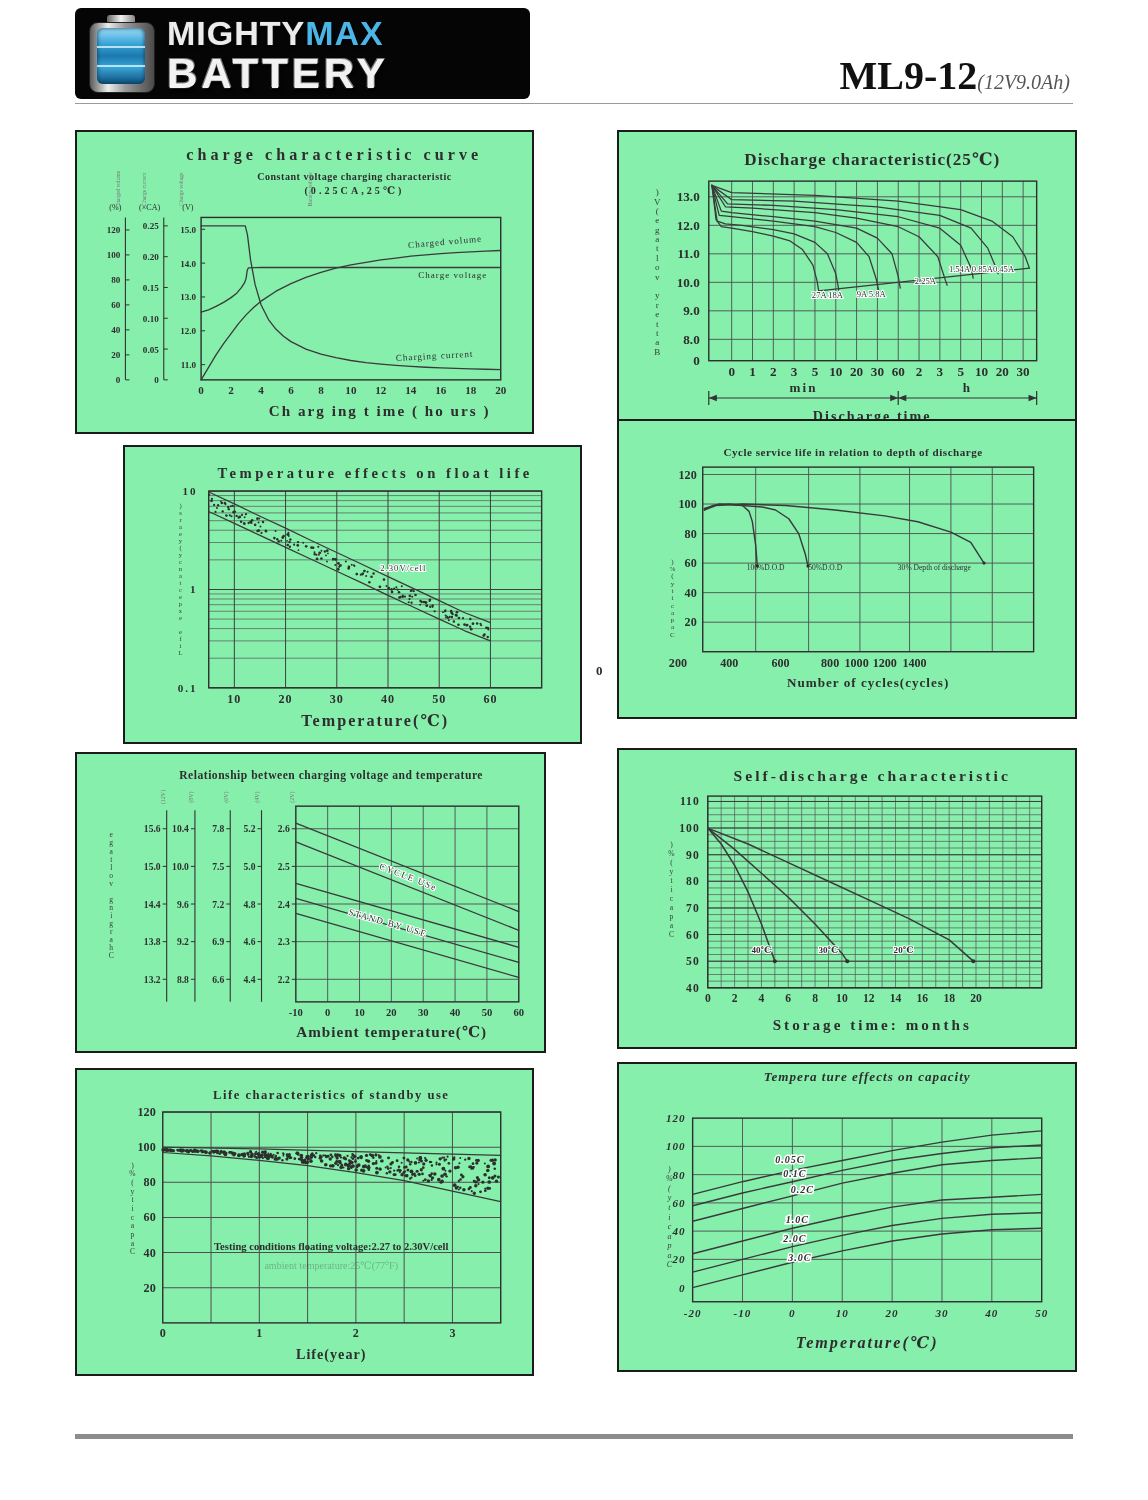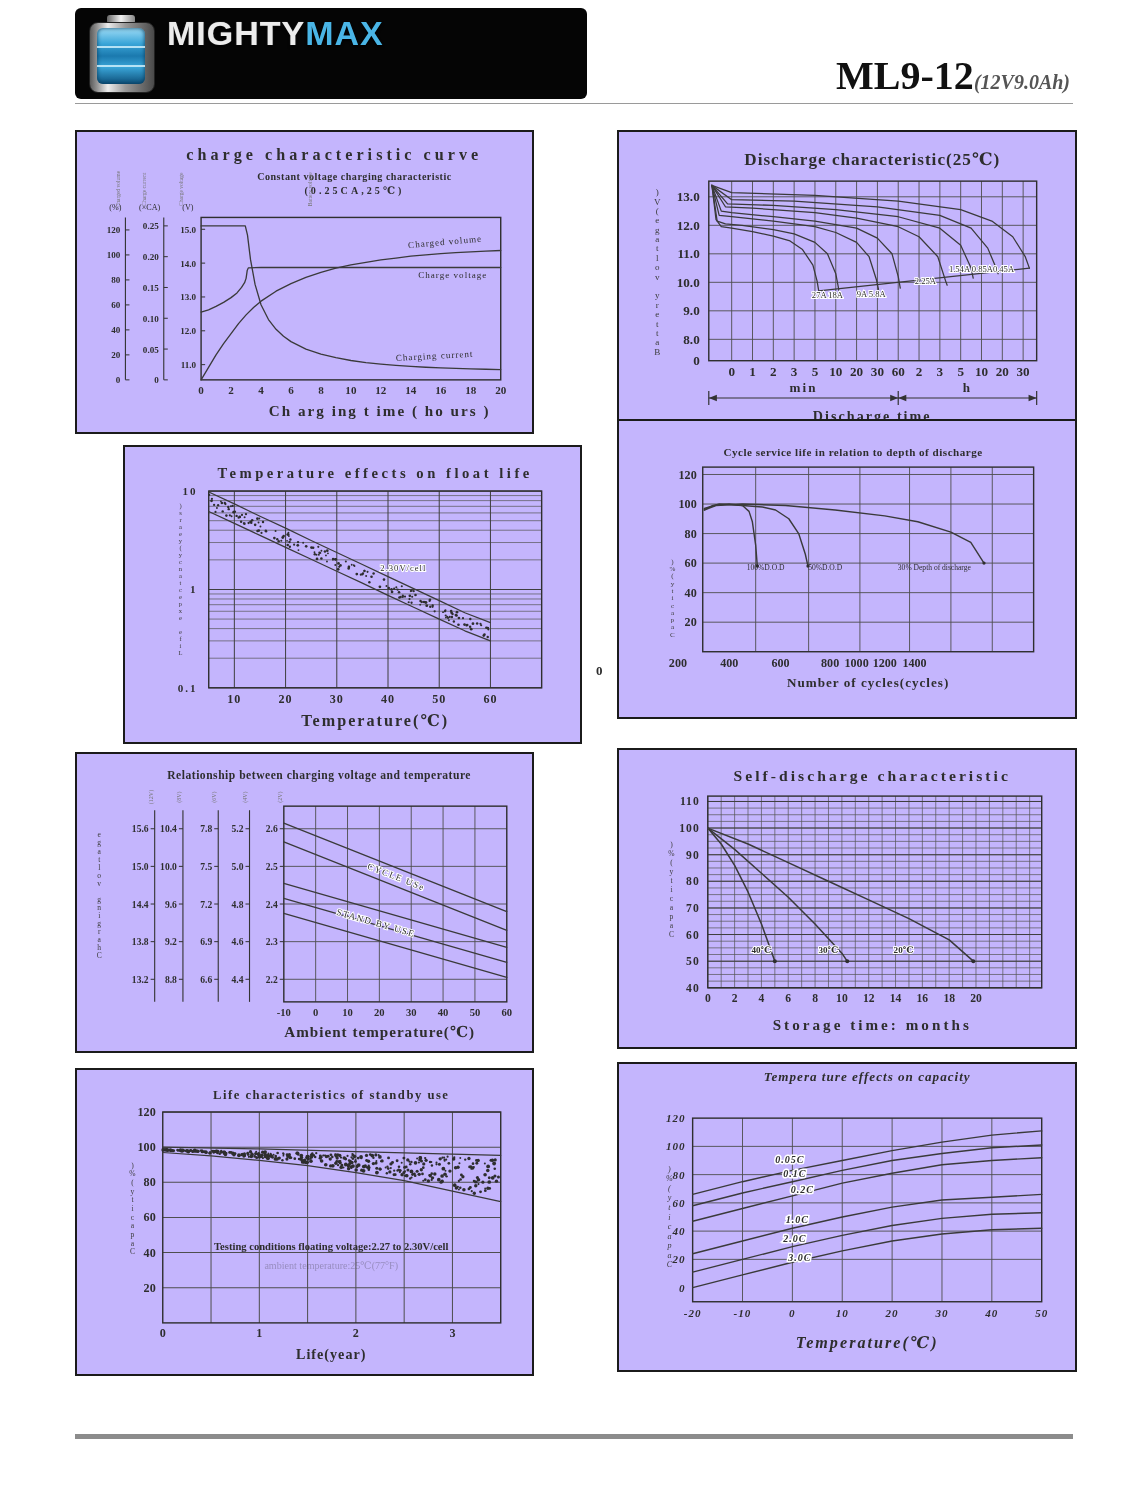--- a/index.html
+++ b/index.html
@@ -1,51 +1,52 @@
 <!DOCTYPE html>
 <html><head>
 <meta charset="utf-8">
 <style>
   html,body{margin:0;padding:0;background:#fff;}
   body{position:relative;width:1148px;height:1500px;font-family:"Liberation Sans",sans-serif;overflow:hidden;}
-  .panel{position:absolute;background:#c4b5fd;border:2px solid #1b1b1b;}
+  .panel{position:absolute;background:#86efac;border:2px solid #1b1b1b;}
   .panel svg{display:block;width:100%;height:100%;}
   
-  .logo{position:absolute;left:75px;top:8px;width:512px;height:91px;background:#050505;border-radius:6px;}
+  .logo{position:absolute;left:75px;top:8px;width:455px;height:91px;background:#050505;border-radius:6px;}
   .batt{position:absolute;left:14px;top:7px;width:64px;height:76px;}
   .batt .cap{position:absolute;left:18px;top:0;width:28px;height:9px;border-radius:3px;background:linear-gradient(90deg,#666,#f2f2f2,#888);}
   .batt .shell{position:absolute;left:0;top:7px;width:64px;height:69px;border-radius:9px;background:linear-gradient(90deg,#5a5a5a,#ececec 28%,#9a9a9a 55%,#4a4a4a);border:1px solid #222;}
   .batt .glass{position:absolute;left:8px;top:13px;width:48px;height:56px;border-radius:6px;background:linear-gradient(180deg,#9fdcf6 0%,#3aa5d8 28%,#1b79ae 50%,#3aa5d8 70%,#0d4f79 100%);box-shadow:inset 0 0 4px #063a5a;}
   .batt .seg{position:absolute;left:8px;width:48px;height:2px;background:#cdeefb;opacity:.85;}
   .logo-text{position:absolute;left:92px;top:6px;}
   .lt1{font-weight:bold;font-size:34px;letter-spacing:1px;line-height:38px;white-space:nowrap;}
   .lt1 .w1{color:#ececec;text-shadow:0 2px 3px #000,0 0 1px #999;}
   .lt1 .w2{color:#4ab5e6;text-shadow:0 2px 3px #000;}
   .lt2{font-weight:bold;font-size:42px;letter-spacing:4px;line-height:44px;color:#f2f2f2;white-space:nowrap;
        text-shadow:-1px -1px 0 #777,1px -1px 0 #777,-1px 1px 0 #1a1a1a,2px 3px 3px #000;}
   .head-title{position:absolute;right:78px;top:52px;white-space:nowrap;}
   .model{font-family:"Liberation Serif",serif;font-weight:bold;font-size:40px;color:#111;text-align:right;}
-  .spec{font-family:"Liberation Serif",serif;font-style:italic;font-size:20px;color:#555;font-weight:bold;}
+  .spec{font-family:"Liberation Serif",serif;font-style:italic;font-size:20px;color:#555;}
   .hdiv{position:absolute;left:75px;top:103px;width:998px;height:1px;background:#9a9a9a;}
   .bbar{position:absolute;left:75px;top:1434px;width:998px;height:5px;background:#8c8c8c;}
   .strayzero{position:absolute;left:596px;top:663px;font-family:"Liberation Serif",serif;font-weight:bold;font-size:13px;color:#2e2e2e;}
 </style>
 </head>
 <body>
 
 <div class="logo">
   <div class="batt">
     <div class="cap"></div>
     <div class="shell"></div>
     <div class="glass"></div>
     <div class="seg" style="top:31px;"></div>
     <div class="seg" style="top:50px;"></div>
   </div>
   <div class="logo-text">
     <div class="lt1"><span class="w1">MIGHTY</span><span class="w2">MAX</span></div>
+    <div class="lt2">BATTERY</div>
   </div>
 </div>
 <div class="head-title">
   <span class="model">ML9-12</span><span class="spec">(12V9.0Ah)</span>
 </div>
 <div class="hdiv"></div>
 
 <div class="panel" style="left:75px;top:130px;width:455px;height:300px;">
     <svg viewBox="0 0 451 296">
       <text x="255" y="27" font-size="16" text-anchor="middle" font-family="&quot;Liberation Serif&quot;,&quot;DejaVu Serif&quot;,serif" font-weight="700" fill="#2e2e2e" letter-spacing="4">charge characteristic curve</text>
@@ -510,21 +511,21 @@
       <circle cx="137.12" cy="143.088" r="1.6" fill="#2e2e2e"></circle>
       <polyline points="84.6,86.0 99.4,81.6 122.4,83.1 142.0,84.5 155.2,87.5 168.3,96.2 178.1,110.9 184.7,131.4 187.3,143.1" fill="none" stroke="#3a3a3a" stroke-width="1.4" stroke-linejoin="round" stroke-linecap="round"></polyline>
       <circle cx="187.304" cy="143.088" r="1.6" fill="#2e2e2e"></circle>
       <polyline points="84.6,87.5 96.1,83.1 122.4,81.6 165.0,83.1 214.2,87.5 263.4,93.3 296.2,99.2 329.0,109.4 348.7,119.7 361.8,140.2" fill="none" stroke="#3a3a3a" stroke-width="1.4" stroke-linejoin="round" stroke-linecap="round"></polyline>
       <circle cx="361.8" cy="140.16" r="1.6" fill="#2e2e2e"></circle>
       <text x="145.32" y="147.48000000000002" font-size="7.5" text-anchor="middle" font-family="&quot;Liberation Serif&quot;,&quot;DejaVu Serif&quot;,serif" font-weight="400" fill="#2e2e2e">100%D.O.D</text>
       <text x="204.36" y="147.48000000000002" font-size="7.5" text-anchor="middle" font-family="&quot;Liberation Serif&quot;,&quot;DejaVu Serif&quot;,serif" font-weight="400" fill="#2e2e2e">50%D.O.D</text>
       <text x="312.6" y="147.48000000000002" font-size="7.5" text-anchor="middle" font-family="&quot;Liberation Serif&quot;,&quot;DejaVu Serif&quot;,serif" font-weight="400" fill="#2e2e2e">30% Depth of discharge</text>
     </svg>
   </div>
-<div class="panel" style="left:75px;top:752px;width:455px;height:297px;">
+<div class="panel" style="left:75px;top:752px;width:455px;height:297px;padding-left:12px;">
     <svg viewBox="0 0 451 293">
       <text x="240" y="24" font-size="11.5" text-anchor="middle" font-family="&quot;Liberation Serif&quot;,&quot;DejaVu Serif&quot;,serif" font-weight="700" fill="#2e2e2e" letter-spacing="0.5">Relationship between charging voltage and temperature</text>
       <line x1="236.57142857142856" y1="51" x2="236.57142857142856" y2="245" stroke="#4e4e4e" stroke-width="0.9"></line>
       <line x1="268.1428571428571" y1="51" x2="268.1428571428571" y2="245" stroke="#4e4e4e" stroke-width="0.9"></line>
       <line x1="299.7142857142857" y1="51" x2="299.7142857142857" y2="245" stroke="#4e4e4e" stroke-width="0.9"></line>
       <line x1="331.2857142857143" y1="51" x2="331.2857142857143" y2="245" stroke="#4e4e4e" stroke-width="0.9"></line>
       <line x1="362.8571428571429" y1="51" x2="362.8571428571429" y2="245" stroke="#4e4e4e" stroke-width="0.9"></line>
       <line x1="394.42857142857144" y1="51" x2="394.42857142857144" y2="245" stroke="#4e4e4e" stroke-width="0.9"></line>
       <line x1="205" y1="73.38461538461542" x2="426" y2="73.38461538461542" stroke="#4e4e4e" stroke-width="0.9"></line>
       <line x1="205" y1="110.69230769230774" x2="426" y2="110.69230769230774" stroke="#4e4e4e" stroke-width="0.9"></line>

